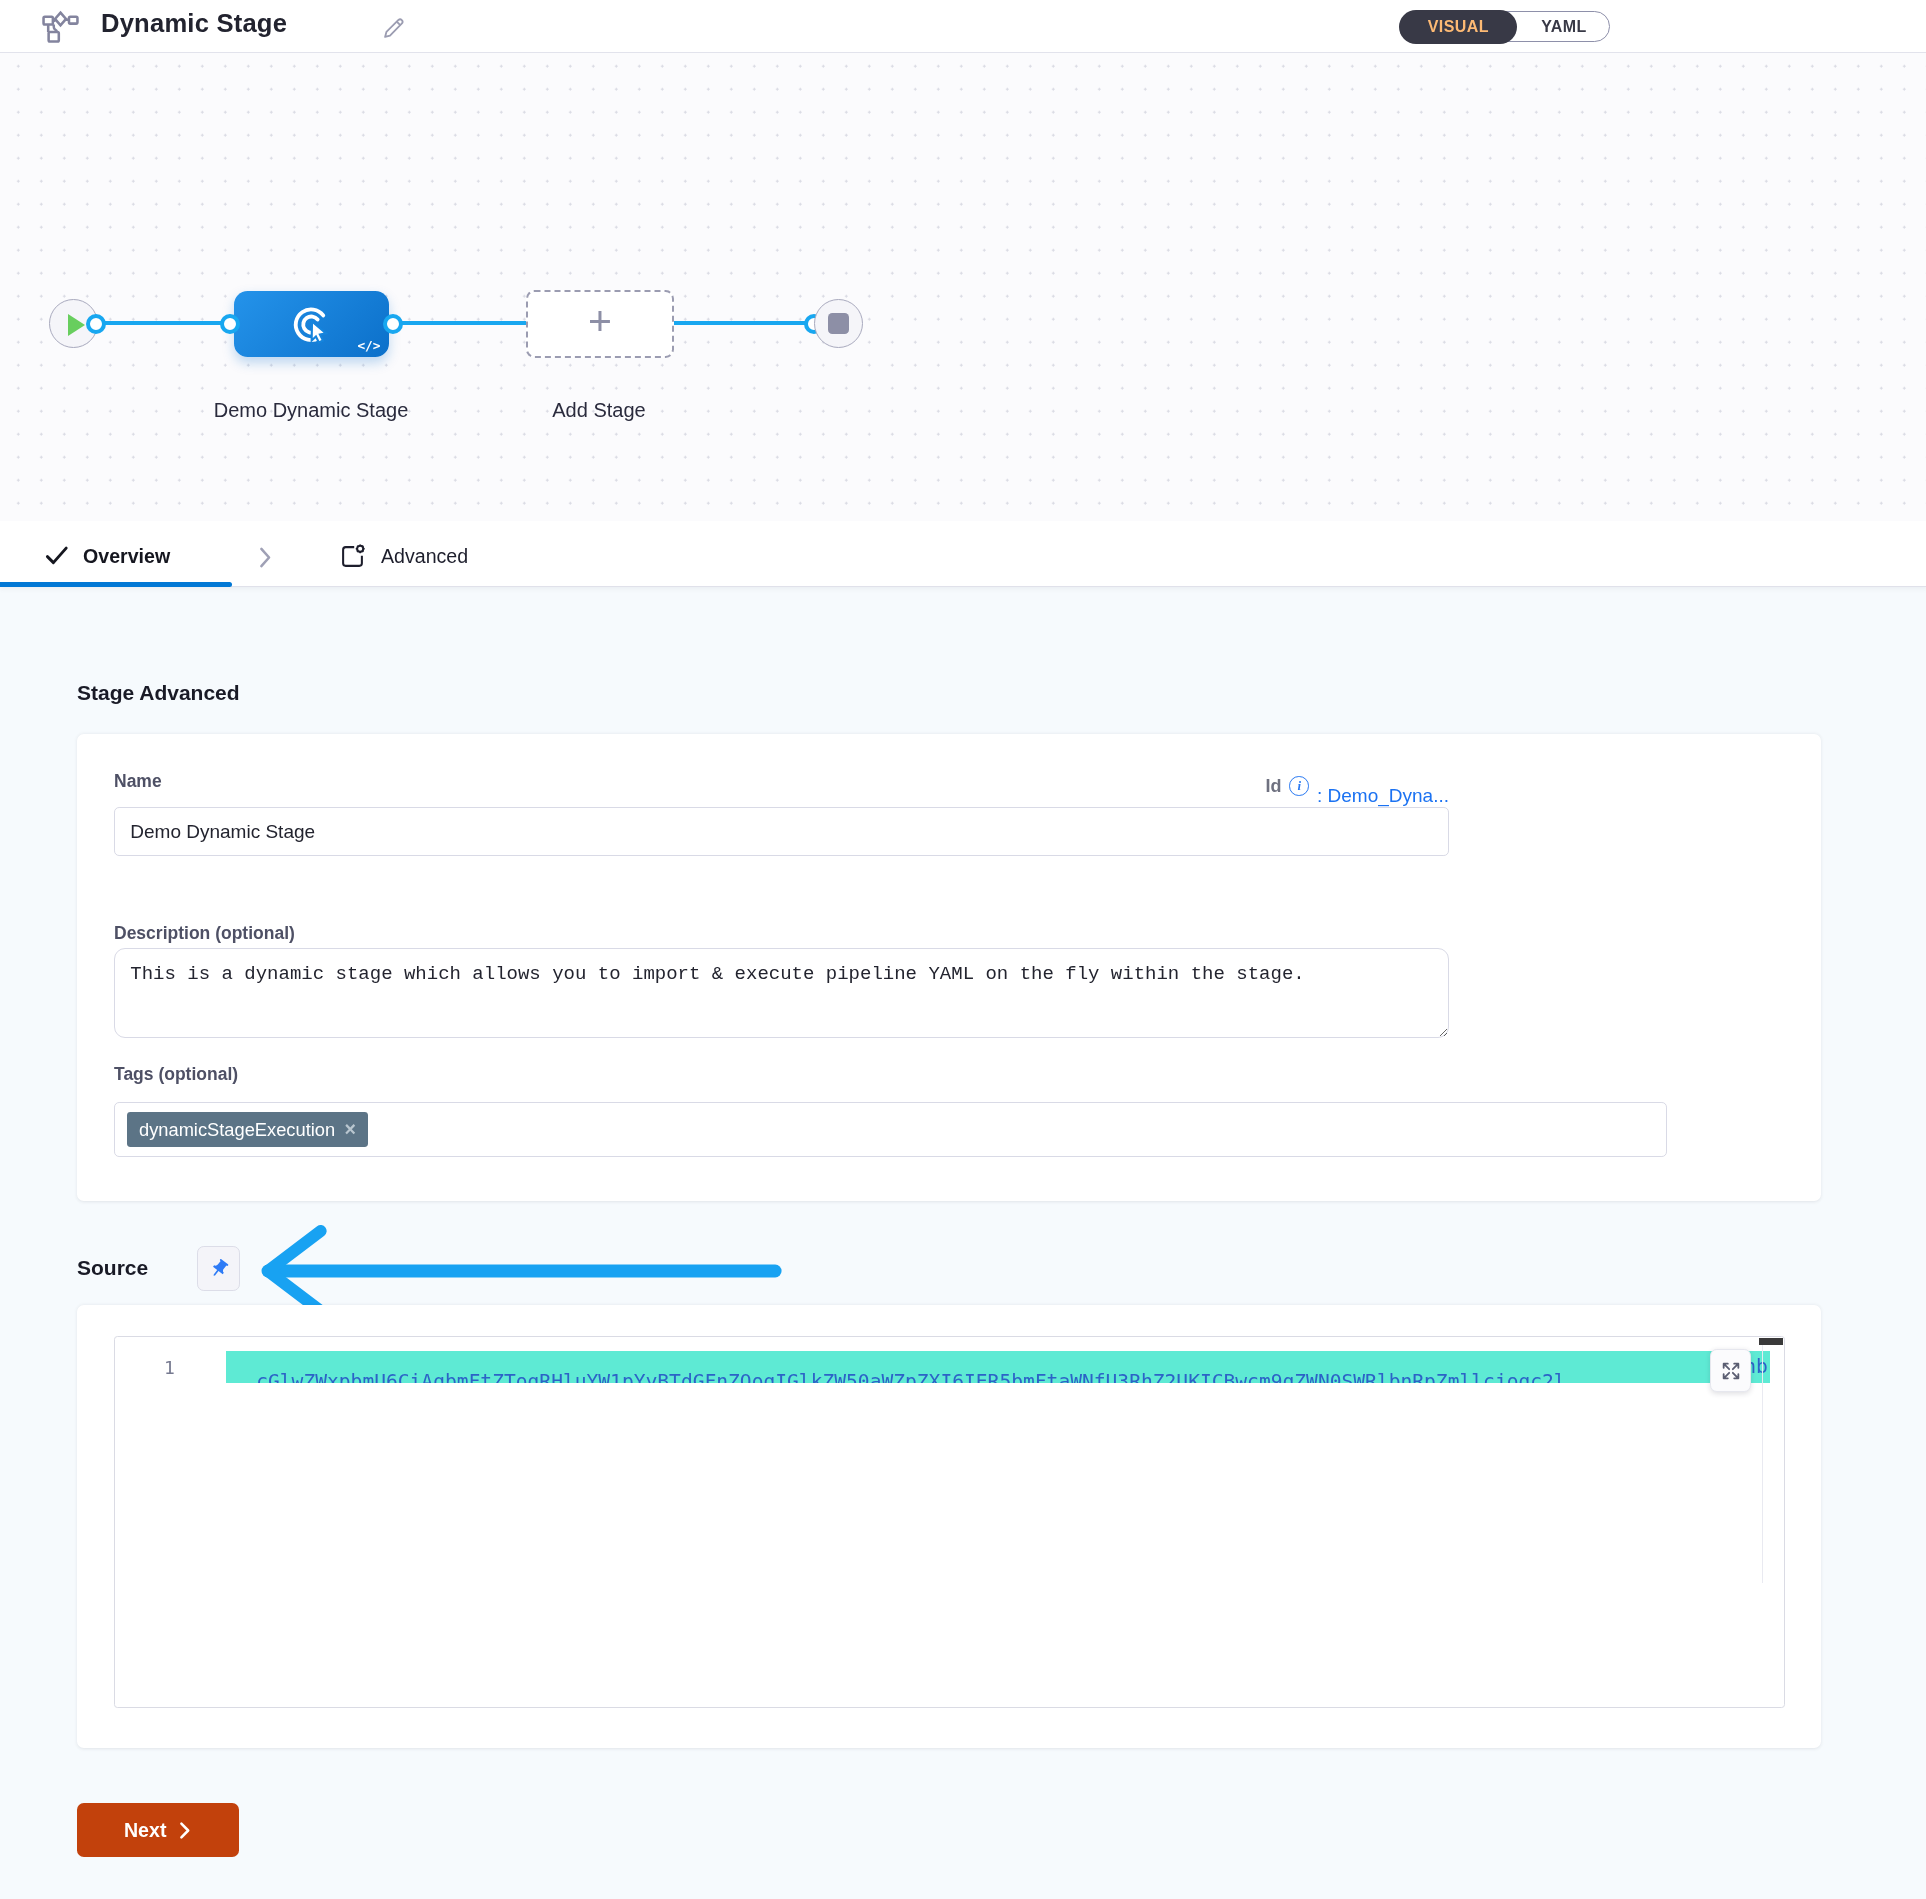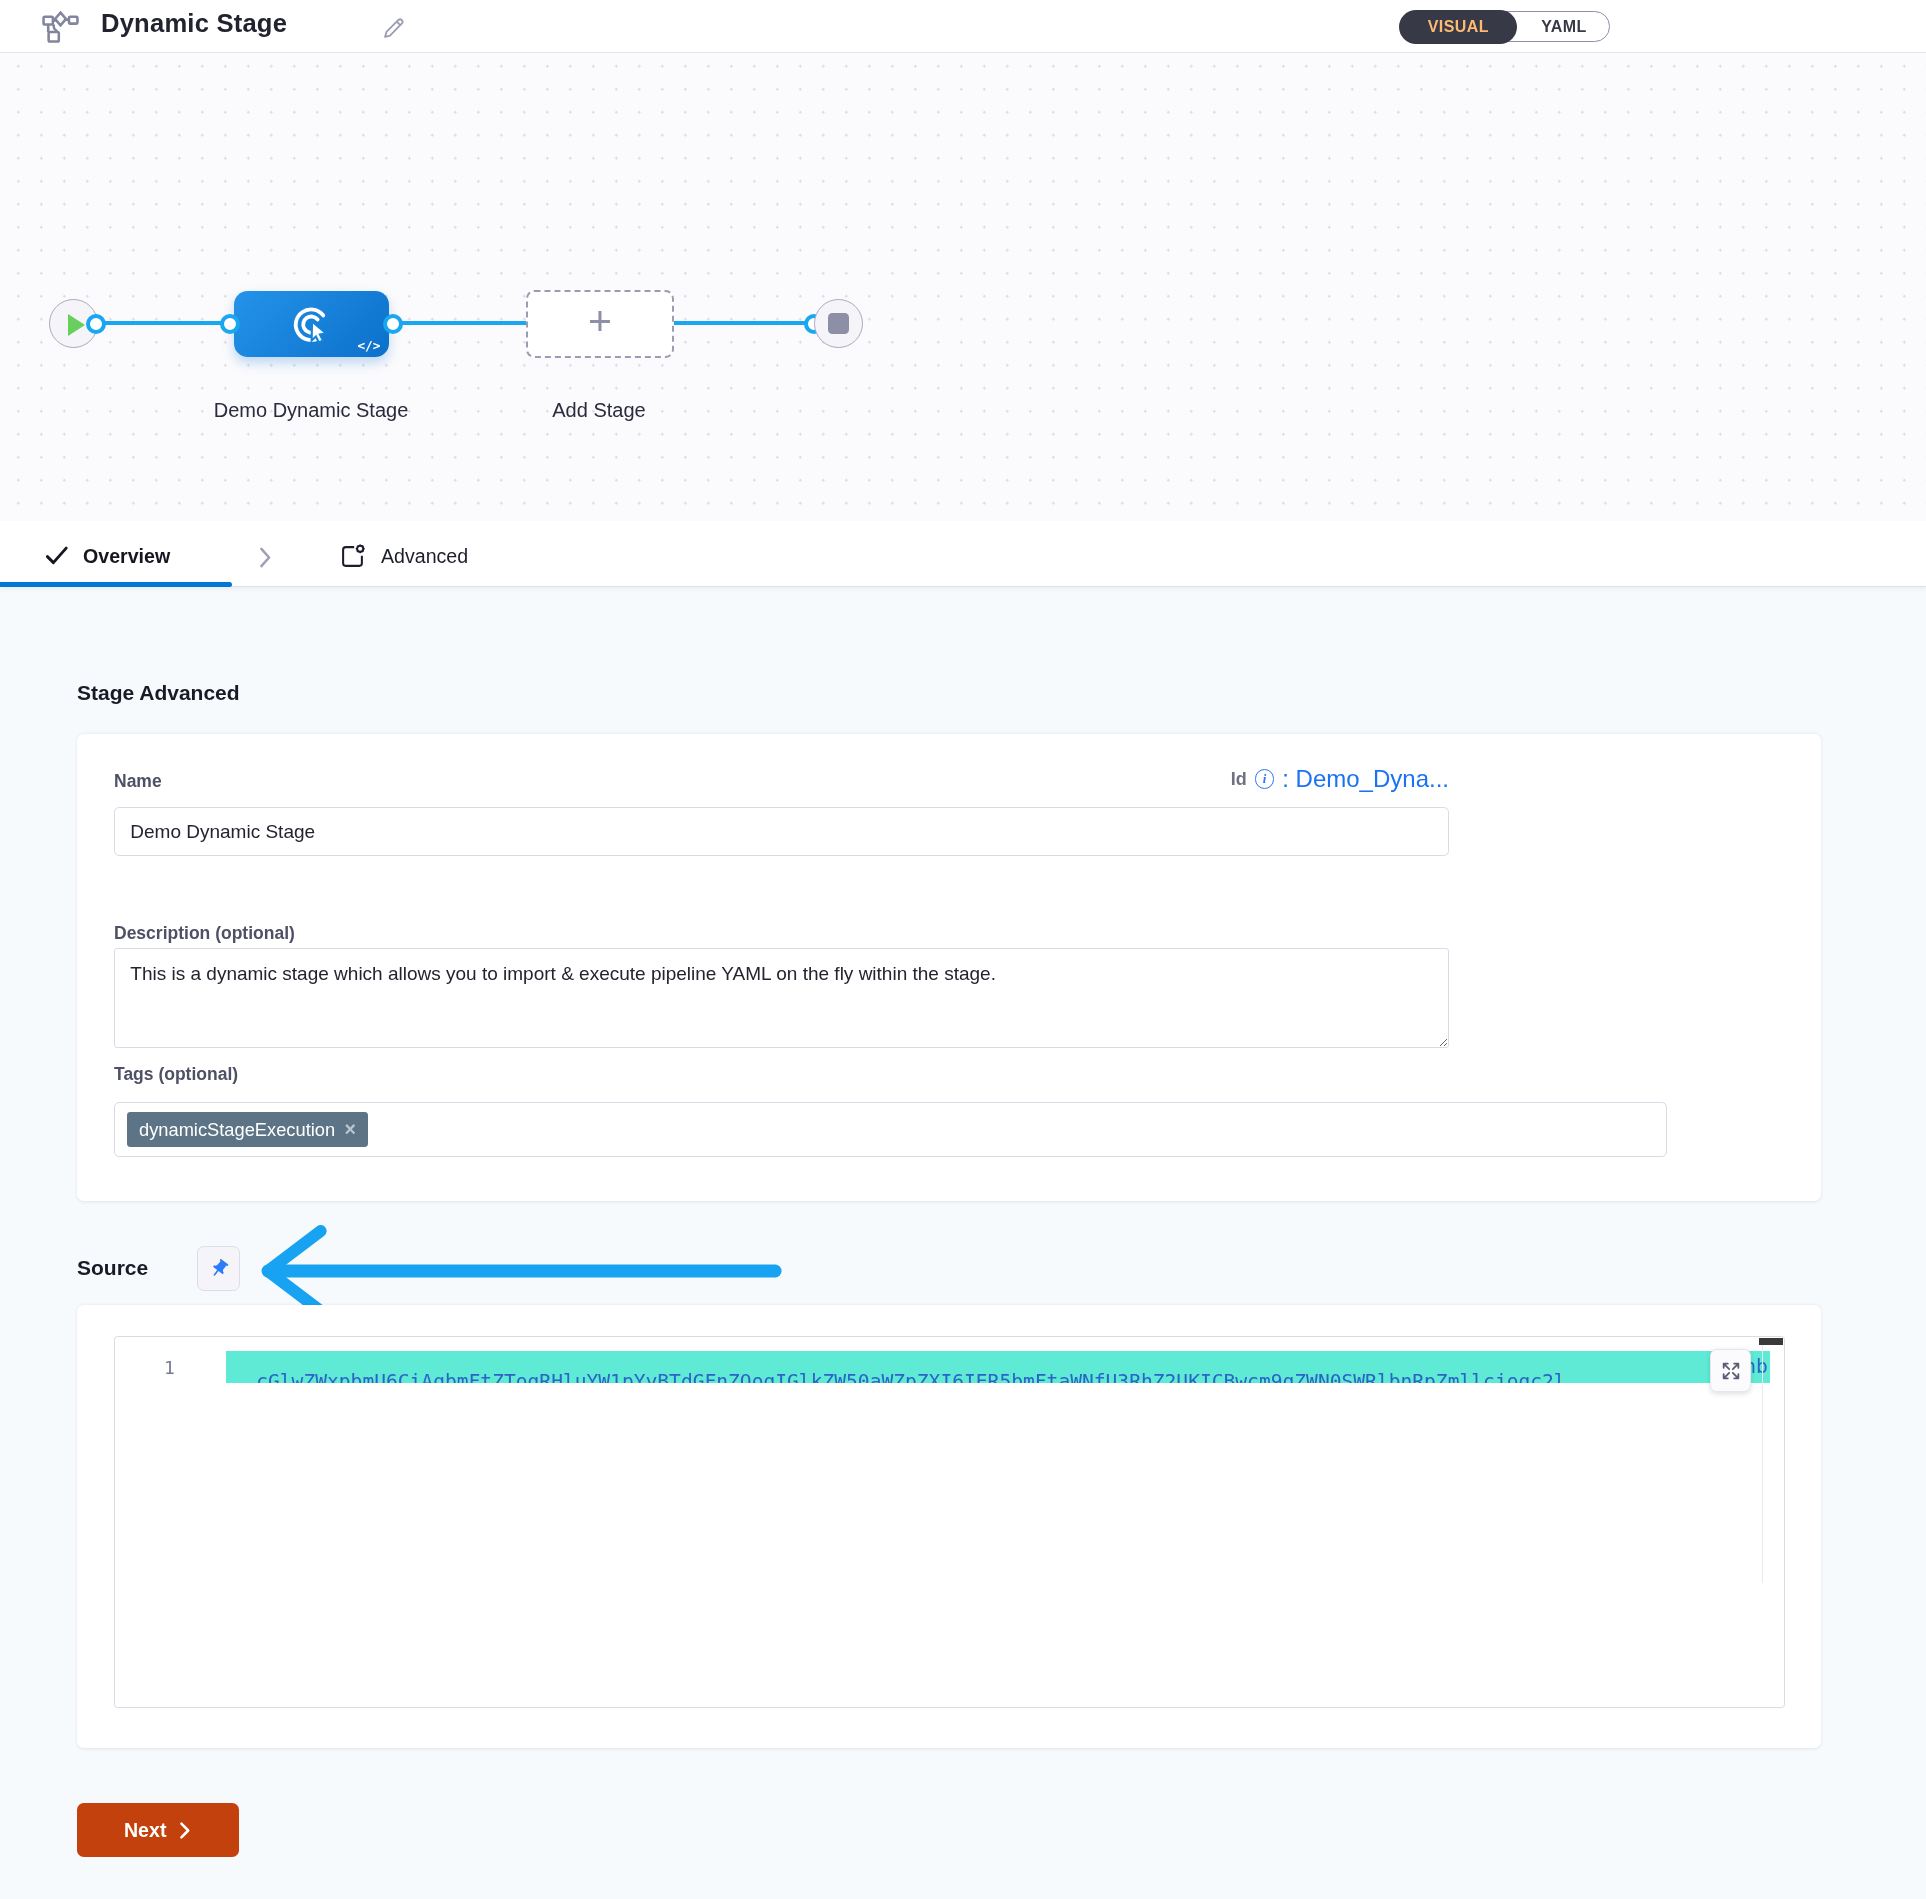--- a/index.html
+++ b/index.html
@@ -60,25 +60,25 @@
   .h-source { left:77px; top:1256px; }
   .card { position:absolute; background:#fff; border-radius:6.8px; box-shadow:0 0.9px 3.4px rgba(40,41,61,.10); }
   .card1 { left:77px; top:734px; width:1744px; height:467px; }
   .card2 { left:77px; top:1305px; width:1744px; height:443px; }
 
   .field-label { position:absolute; font-size:17.5px; font-weight:600; color:#4e5065; }
   .text-input { position:absolute; left:37px; width:1335px; height:49px; border:1.3px solid #d9dae6; border-radius:5.1px; background:#fff;
       font-family:"Liberation Sans", sans-serif; font-size:19px; color:#23242f; padding:0 15.3px; outline:none; }
   .id-row { position:absolute; left:37px; top:31px; width:1335px; display:flex; justify-content:flex-end; align-items:center; gap:8px; }
   .id-label { font-size:18px; font-weight:600; color:#6f7180; }
-  .id-value { font-size:24px; font-weight:500; color:#1b72f2; cursor:pointer; }
+  .id-value { font-size:19px; font-weight:500; color:#1b72f2; cursor:pointer;margin-top:20px; }
   .info-icon { width:19.6px; height:19.6px; border:1.7px solid #2979f2; border-radius:50%; color:#2979f2; font-size:12.8px; font-weight:700;
       display:inline-flex; align-items:center; justify-content:center; font-family:"Liberation Serif", serif; font-style:italic; }
-  .desc-area { position:absolute; left:37px; top:214px; width:1335px; height:100px; border:1.3px solid #d9dae6; border-radius:3px;
-      font-family:Liberation Sans, sans-serif; font-size:19px; color:#23242f; padding:13.6px 15.3px; resize:both; outline:none; }
+  .desc-area { position:absolute; left:37px; top:214px; width:1335px; height:90px; border:1.3px solid #d9dae6; border-radius:11px;
+      font-family:Liberation Mono, monospace; font-size:19px; color:#23242f; padding:13.6px 15.3px; resize:both; outline:none; }
   .tags-input { position:absolute; left:37px; top:368px; width:1553px; height:55px; border:1.3px solid #d9dae6; border-radius:5.1px; background:#fff; }
   .tag-chip { position:absolute; left:12px; top:9.4px; height:35px; background:#5c7486; border-radius:3.4px; color:#fff; font-size:18.3px;
       display:flex; align-items:center; padding:0 12px; gap:9.4px; }
   .tag-x { color:#b9c6cf; font-size:19.6px; font-weight:700; cursor:pointer; line-height:1; }
 
   
   .pin-button { position:absolute; left:197px; top:1246px; width:43px; height:45px; background:#f4f4f9; border:0.9px solid #dcdde8;
       border-radius:6.8px; display:flex; align-items:center; justify-content:center; cursor:pointer; }
   .arrow-annotation { position:absolute; left:256px; top:1224px; }
 

